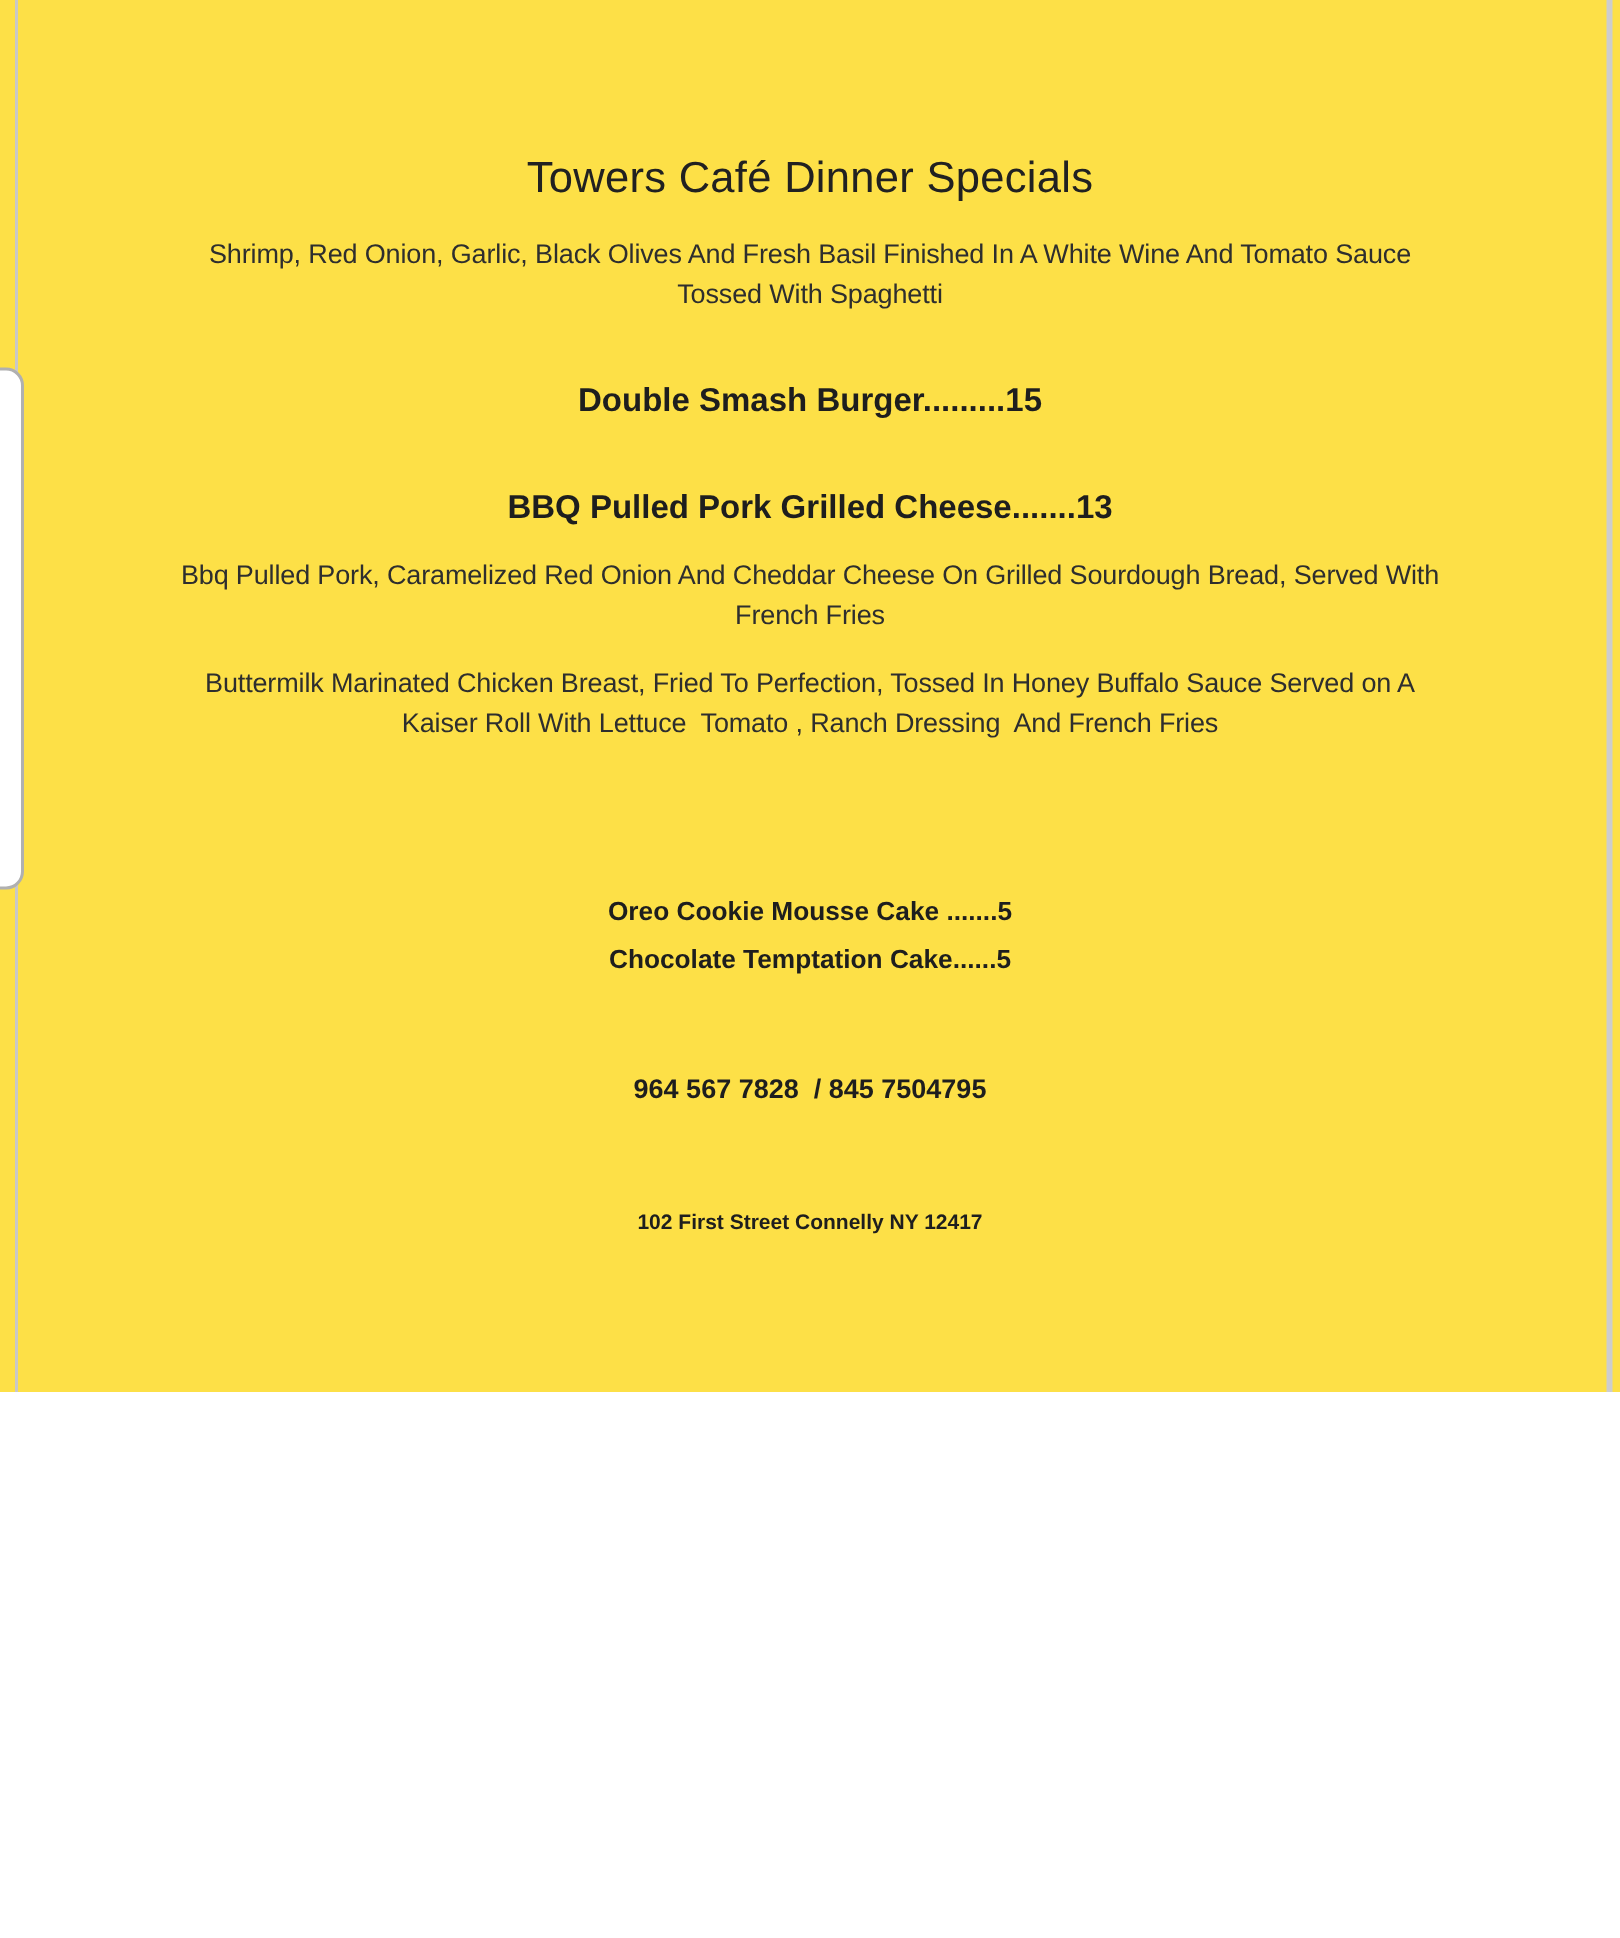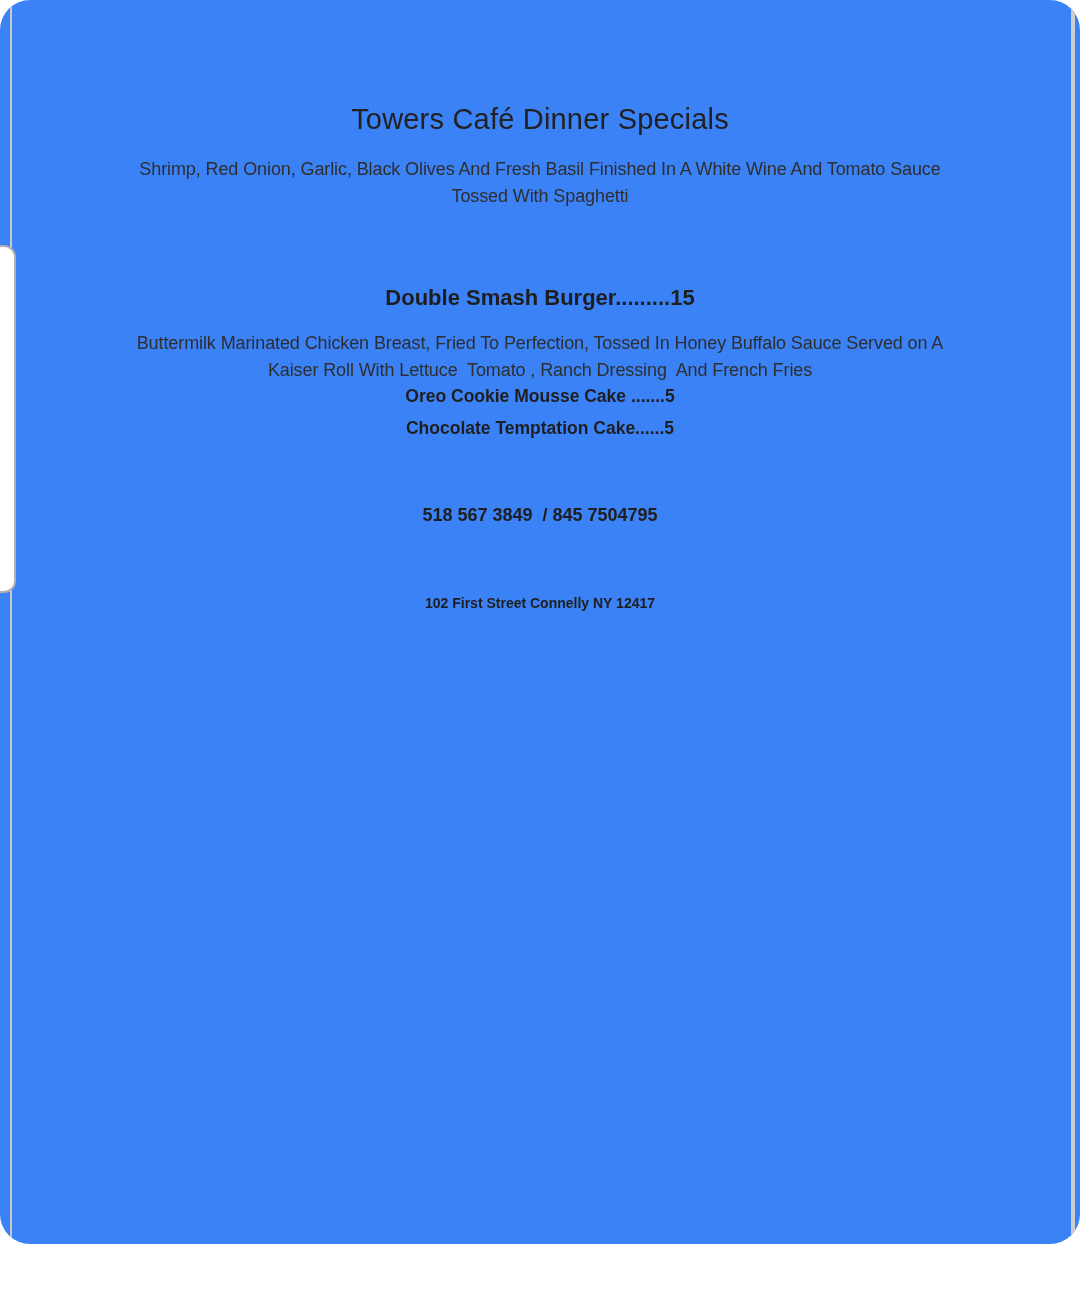--- a/index.html
+++ b/index.html
@@ -5,24 +5,23 @@
   html, body {
     margin: 0;
     padding: 0;
     background: #ffffff;
     font-family: "Liberation Sans", "DejaVu Sans", sans-serif;
     color: #222222;
   }
   .viewport {
     position: relative;
     width: 1080px;
-    height: 1244px;
-    background: #3b82f6;
+    height: 928px;
+    background: #fde047;
     overflow: hidden;
-    border-radius: 30px;
   }
   .page-edge-left {
     position: absolute;
     left: 10px;
     top: 0;
     width: 2px;
     height: 100%;
     background: #c8c8c8;
   }
   .page-edge-right {
@@ -62,40 +61,40 @@
   }
   .item-title {
     margin: 0;
     margin-top: 87px;
     font-size: 22px;
     font-weight: 700;
     line-height: 29px;
     color: #1e1e1e;
   }
   .menu-item + .menu-item .item-title {
-    margin-top: 73px;
+    margin-top: 42px;
   }
   .item-desc {
     margin: 18px auto 0 auto;
     max-width: 845px;
     font-size: 18px;
     line-height: 27px;
     font-weight: 400;
     color: #2e2e2e;
     letter-spacing: -0.1px;
     white-space: pre-wrap;
   }
   .dessert-line {
     margin: 0;
     font-size: 17.5px;
     font-weight: 700;
     line-height: 24px;
     color: #1e1e1e;
   }
-  .dessert-first { }
+  .dessert-first { margin-top: 99px; }
   .dessert-second { margin-top: 8px; }
   .phone-line {
     margin: 63px 0 0 0;
     font-size: 18px;
     font-weight: 700;
     line-height: 24px;
     color: #1e1e1e;
     white-space: pre-wrap;
   }
   .address-line {
@@ -120,25 +119,29 @@
     <h1 class="doc-title">Towers Café Dinner Specials</h1>
 
     <div class="menu-item">
       <p class="item-desc">Shrimp, Red Onion, Garlic, Black Olives And Fresh Basil Finished In A White Wine And Tomato Sauce Tossed With Spaghetti</p>
     </div>
 
     <div class="menu-item">
       <h2 class="item-title">Double Smash Burger.........15</h2>
     </div>
 
+    <div class="menu-item">
+      <h2 class="item-title">BBQ Pulled Pork Grilled Cheese.......13</h2>
+      <p class="item-desc">Bbq Pulled Pork, Caramelized Red Onion And Cheddar Cheese On Grilled Sourdough Bread, Served With French Fries</p>
+    </div>
 
     <div class="menu-item">
       <p class="item-desc">Buttermilk Marinated Chicken Breast, Fried To Perfection, Tossed In Honey Buffalo Sauce Served on A Kaiser Roll With Lettuce  Tomato , Ranch Dressing  And French Fries</p>
     </div>
 
     <p class="dessert-line dessert-first">Oreo Cookie Mousse Cake .......5</p>
     <p class="dessert-line dessert-second">Chocolate Temptation Cake......5</p>
 
-    <p class="phone-line">518 567 3849  / 845 7504795</p>
+    <p class="phone-line">964 567 7828  / 845 7504795</p>
     <p class="address-line">102 First Street Connelly NY 12417</p>
 
   </div>
 </div>
 
 </body></html>

